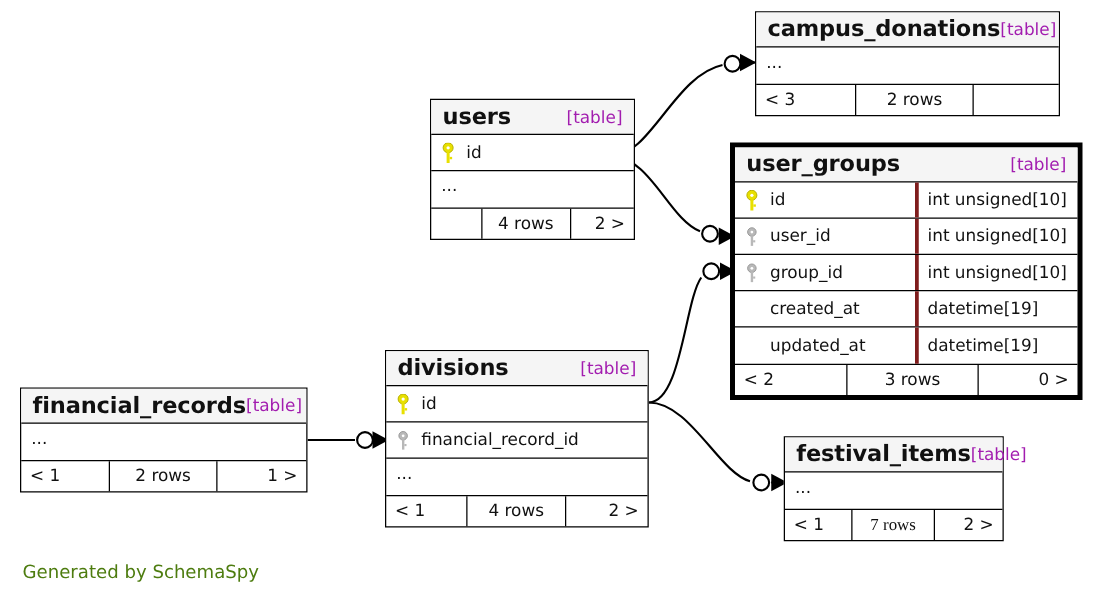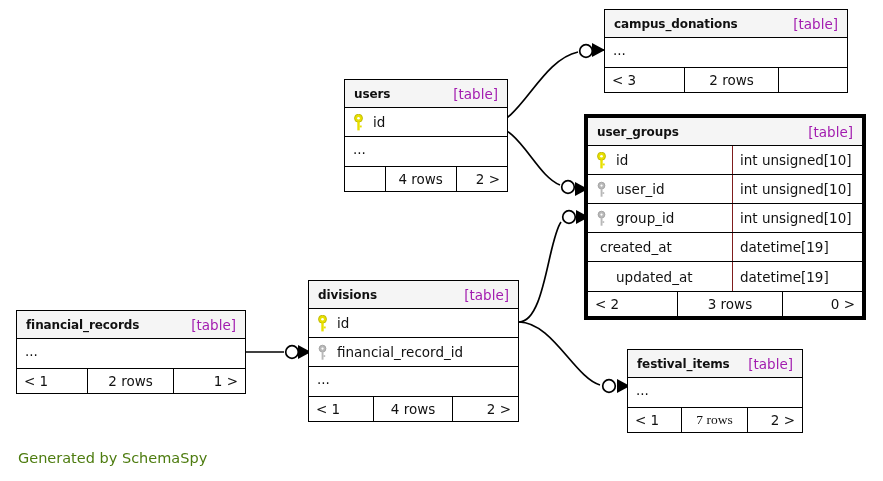--- a/index.html
+++ b/index.html
@@ -50,21 +50,21 @@
     border-bottom: 1px solid #000000;
     height: 28px;
     display: flex;
     align-items: center;
     justify-content: space-between;
     padding: 0 9px;
     white-space: nowrap;
   }
   .tbl-name {
     font-weight: bold;
-    font-size: 12px;
+    font-size: 18px;
     letter-spacing: -0.1px;
   }
   .tbl-tag {
     font-size: 13.5px;
     color: #a21caf;
   }
 
   .tbl-rows { display: block; }
 
   .row {
@@ -84,21 +84,21 @@
   .row-colname {
     flex: 1 1 auto;
     display: flex;
     align-items: center;
     padding-left: 8px;
     overflow: hidden;
   }
   .row-type {
     flex: 0 0 auto;
     box-sizing: border-box;
-    border-left: 1px solid #7f1d1d;
+    border-left: 3px solid #7f1d1d;
     padding: 0 7px;
     height: 100%;
     display: flex;
     align-items: center;
     width: 130px;
     text-align: right;
   }
 
   
   .key {
@@ -295,21 +295,21 @@
               <rect x="4.6" y="7.3" width="1.9" height="8.4" fill="#b8b8b8"></rect>
               <rect x="6.5" y="11.2" width="1.7" height="1.7" fill="#b8b8b8"></rect>
             </svg>
           </span>
           <span>group_id</span>
         </span>
         <span class="row-type">int unsigned[10]</span>
       </div>
 
       <div class="row">
-        <span class="row-colname" style="padding-left:12px;">
+        <span class="row-colname" style="padding-left:28px;">
           <span>created_at</span>
         </span>
         <span class="row-type">datetime[19]</span>
       </div>
 
       <div class="row">
         <span class="row-colname" style="padding-left:28px;">
           <span>updated_at</span>
         </span>
         <span class="row-type">datetime[19]</span>

